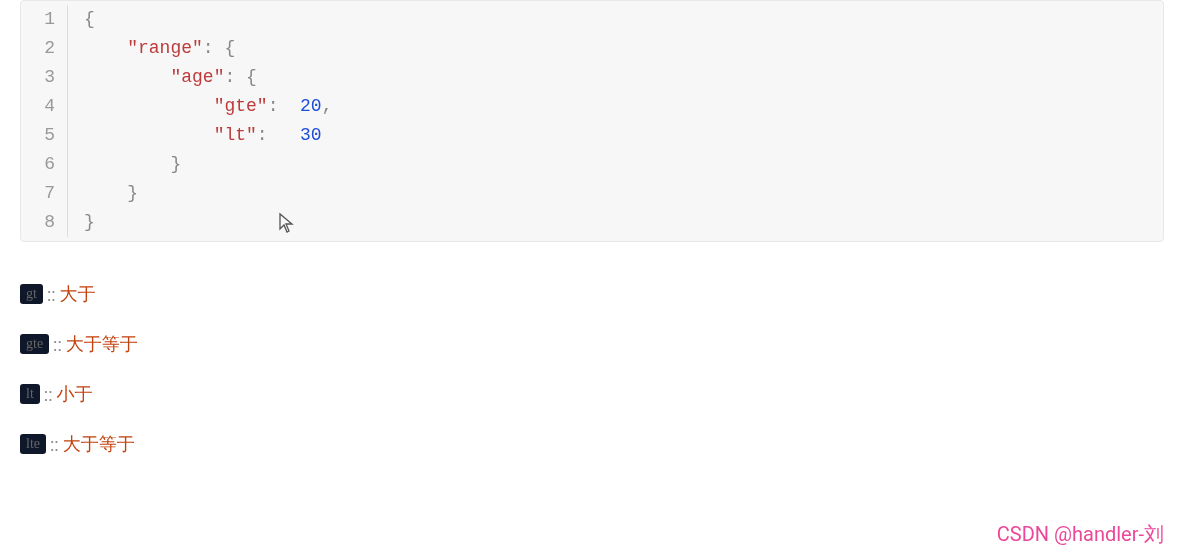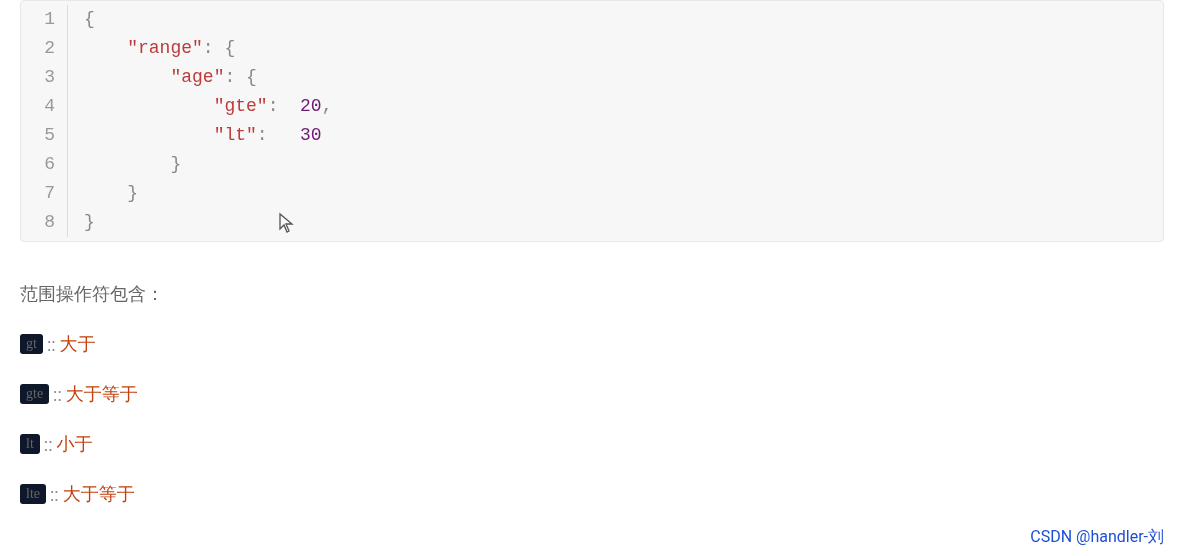--- a/index.html
+++ b/index.html
@@ -39,21 +39,21 @@
       color: #888;
       white-space: pre;
     }
     .code-line {
       display: block;
     }
     .key {
       color: #bd3b3b;
     }
     .number {
-      color: #701a75;
+      color: #1d4ed8;
     }
     .punct {
       color: #888;
     }
     .description {
       padding: 20px 20px 0 20px;
       color: #666;
       font-size: 18px;
     }
     .description-intro {
@@ -76,22 +76,22 @@
       margin: 0 4px;
       color: #888;
     }
     .operator-desc {
       color: #c2410c;
     }
     .watermark {
       position: absolute;
       bottom: 8px;
       right: 20px;
-      color: #1d4ed8;
-      font-size: 16px;
+      color: #ec4899;
+      font-size: 20px;
     }
     .cursor-icon {
       position: absolute;
       left: 278px;
       top: 212px;
       pointer-events: none;
     }
   </style>
 </head>
 <body>
@@ -108,21 +108,20 @@
       <div>8</div>
     </div>
   <div class="code-content" id="code-content"><div class="code-line"><span class="punct">{</span></div><div class="code-line">    <span class="key">"range"</span><span class="punct">: {</span></div><div class="code-line">        <span class="key">"age"</span><span class="punct">: {</span></div><div class="code-line">            <span class="key">"gte"</span><span class="punct">:  </span><span class="number">20</span><span class="punct">,</span></div><div class="code-line">            <span class="key">"lt"</span><span class="punct">:   </span><span class="number">30</span></div><div class="code-line">        <span class="punct">}</span></div><div class="code-line">    <span class="punct">}</span></div><div class="code-line"><span class="punct">}</span></div></div>
 </div>
 
 <svg class="cursor-icon" width="18" height="22" viewBox="0 0 18 22">
   <path d="M 2 2 L 2 17 L 6 13 L 9 20 L 11 19 L 8 12 L 14 12 Z" fill="none" stroke="#555" stroke-width="1.3"></path>
 </svg>
 
 <div class="description">
-  <div class="description-intro">范围操作符包含：</div>
   <div id="operators">
       <div class="operator-row">
         <span class="operator-code">gt</span>
         <span class="operator-sep"> :: </span>
         <span class="operator-desc">大于</span>
       </div>
       <div class="operator-row">
         <span class="operator-code">gte</span>
         <span class="operator-sep"> :: </span>
         <span class="operator-desc">大于等于</span>

